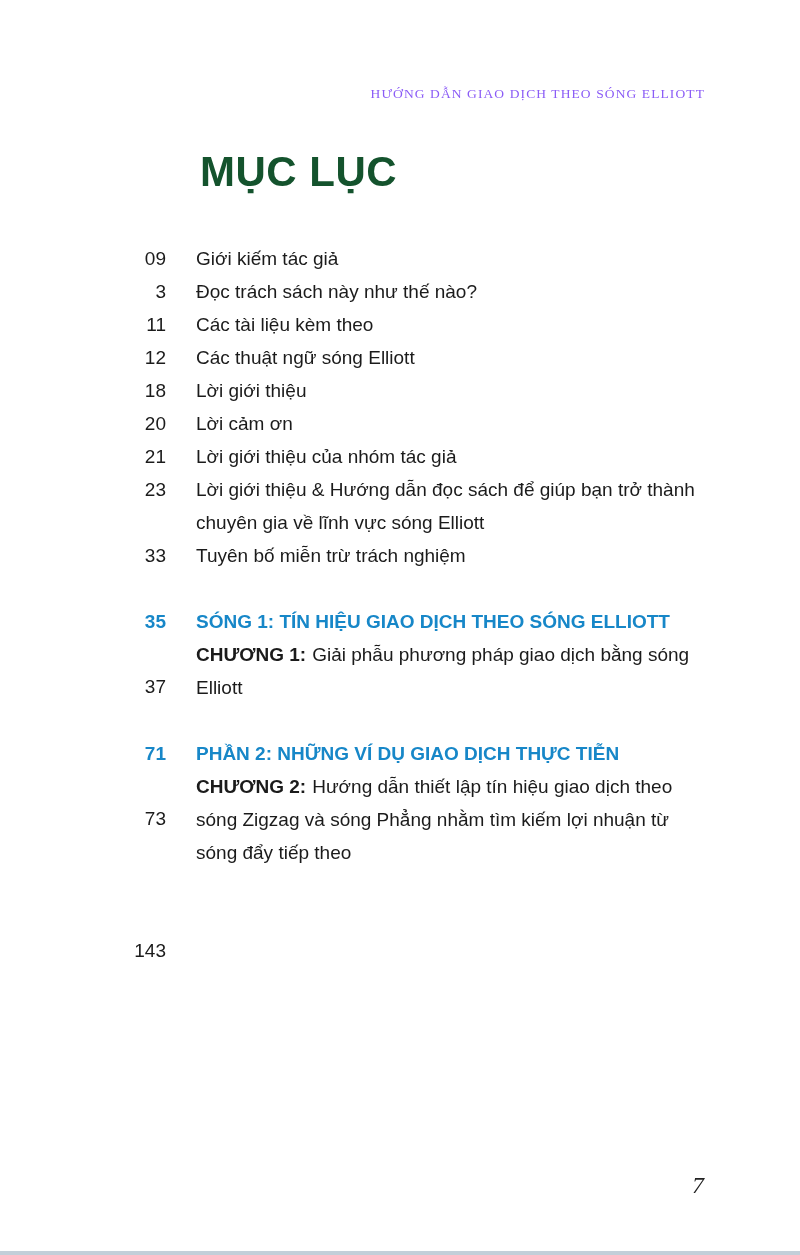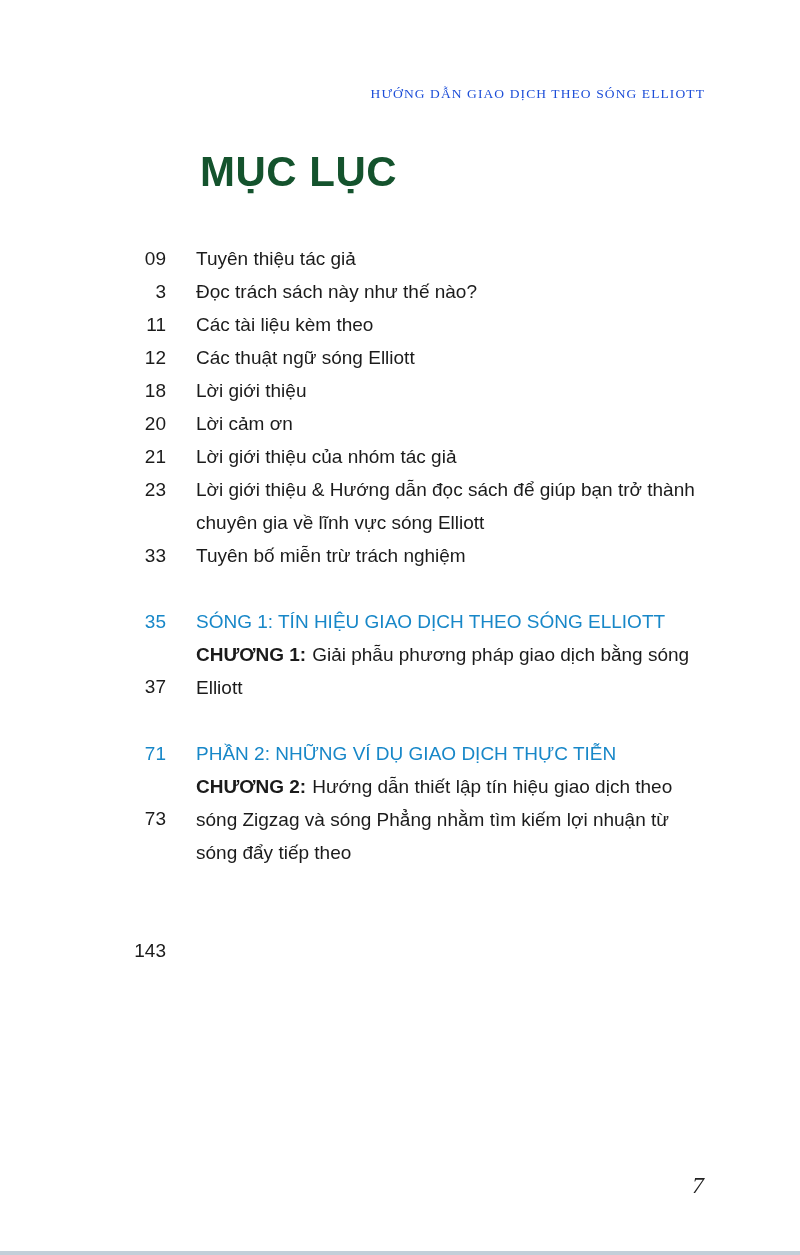--- a/index.html
+++ b/index.html
@@ -15,21 +15,21 @@
   }
 
   
   .running-title {
     position: absolute;
     top: 86px;
     right: 95px;
     font-family: "Liberation Serif", "DejaVu Serif", serif;
     font-size: 13.5px;
     letter-spacing: 1.1px;
-    color: #1d4ed8;
+    color: #8b5cf6;
     white-space: nowrap;
   }
 
   
   .page-title {
     position: absolute;
     top: 148px;
     left: 200px;
     font-size: 42px;
     font-weight: 700;
@@ -54,21 +54,21 @@
     flex: none;
     width: 62px;
     text-align: right;
     margin-right: 30px;
   }
   .toc-text { flex: 1; }
 
   .part-row {
     margin-top: 33px;
     color: var(--accent, #1787c8);
-    font-weight: 400;
+    font-weight: 700;
     align-items: flex-end;
   }
   .chapter-row .toc-num { font-weight: 400; margin-top: 32px; }
   .chapter-label {
     font-weight: 700;
     margin-right: 0.32em;
   }
   .gap-top { margin-top: 33px; }
 
   
@@ -98,21 +98,21 @@
 <div class="page">
 
   <div class="running-title">HƯỚNG DẪN GIAO DỊCH THEO SÓNG ELLIOTT</div>
 
   <h1 class="page-title" style="margin:0;">MỤC LỤC</h1>
 
   <div class="toc">
 
     <div class="toc-row">
       <span class="toc-num">09</span>
-      <span class="toc-text">Tuyên thiệu tác giả</span>
+      <span class="toc-text">Giới kiếm tác giả</span>
     </div>
     <div class="toc-row">
       <span class="toc-num">3</span>
       <span class="toc-text">Đọc trách sách này như thế nào?</span>
     </div>
     <div class="toc-row">
       <span class="toc-num">11</span>
       <span class="toc-text">Các tài liệu kèm theo</span>
     </div>
     <div class="toc-row">

